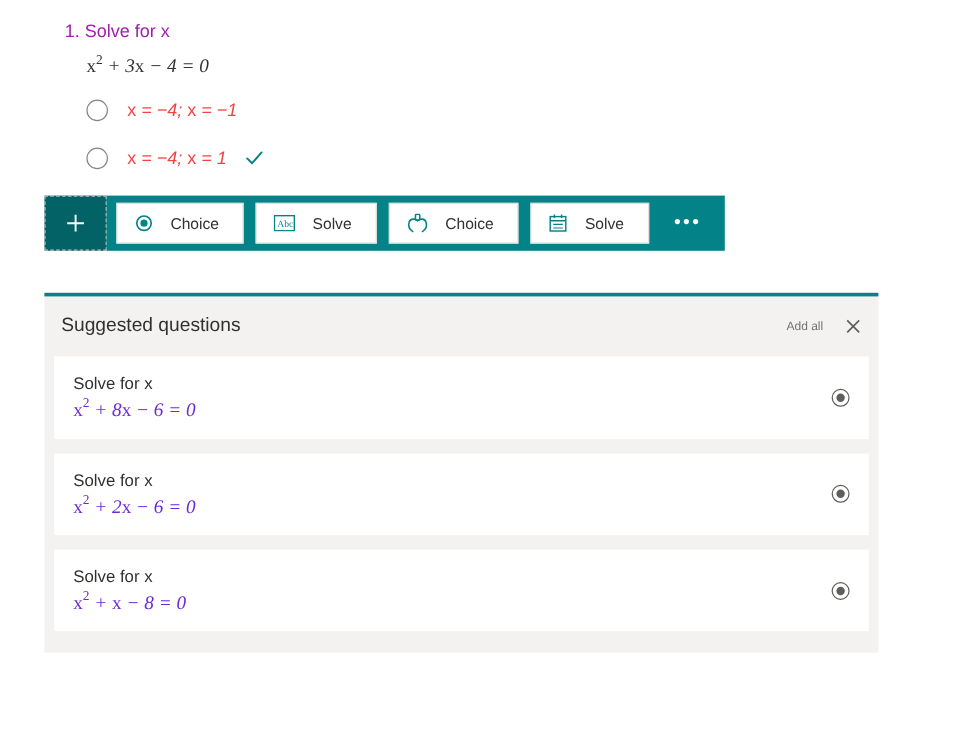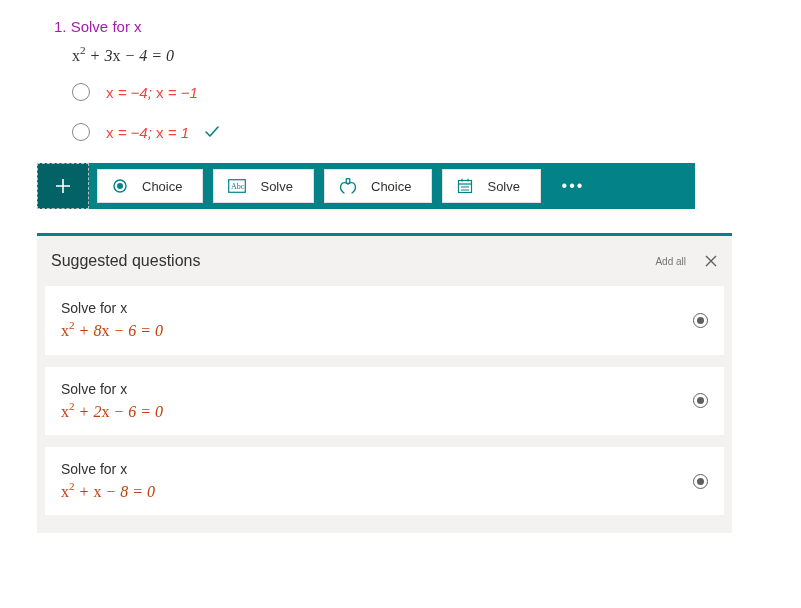--- a/index.html
+++ b/index.html
@@ -56,21 +56,21 @@
   .check-icon {
     margin-left: 14px;
     color: #038387;
     display: inline-flex;
   }
 
   .toolbar-row {
     display: flex;
     align-items: stretch;
     margin-left: 37px;
-    width: 658px;
+    width: 567px;
     height: 46px;
   }
   .add-btn {
     width: 52px;
     background: #026266;
     display: flex;
     align-items: center;
     justify-content: center;
     color: #fff;
     border: 1px dashed #bfbfbf;
@@ -102,21 +102,21 @@
     width: 44px;
     display: flex;
     align-items: center;
     justify-content: center;
     color: #ffffff;
     font-size: 16px;
     letter-spacing: 2px;
   }
 
   .suggest-area {
-    margin: 24px 0 0 37px;
+    margin: 35px 0 0 37px;
     width: 695px;
     border-top: 3px solid #038387;
     background: #f3f2f1;
     padding-bottom: 6px;
   }
   .suggest-header {
     display: flex;
     align-items: center;
     justify-content: space-between;
     padding: 16px 14px 16px 14px;
@@ -150,21 +150,21 @@
   }
   .card-left .card-title {
     font-size: 14px;
     color: #323130;
     margin-bottom: 4px;
   }
   .card-left .card-eq {
     font-family: "Cambria Math", "Times New Roman", serif;
     font-style: italic;
     font-size: 16px;
-    color: #c2410c;
+    color: #6d28d9;
     text-align: center;
   }
   .card-eq sup { font-size: 0.7em; font-style: normal; position: relative; top: -0.1em; }
   .type-indicator {
     width: 15px;
     height: 15px;
     border: 1px solid #605e5c;
     border-radius: 50%;
     display: flex;
     align-items: center;

